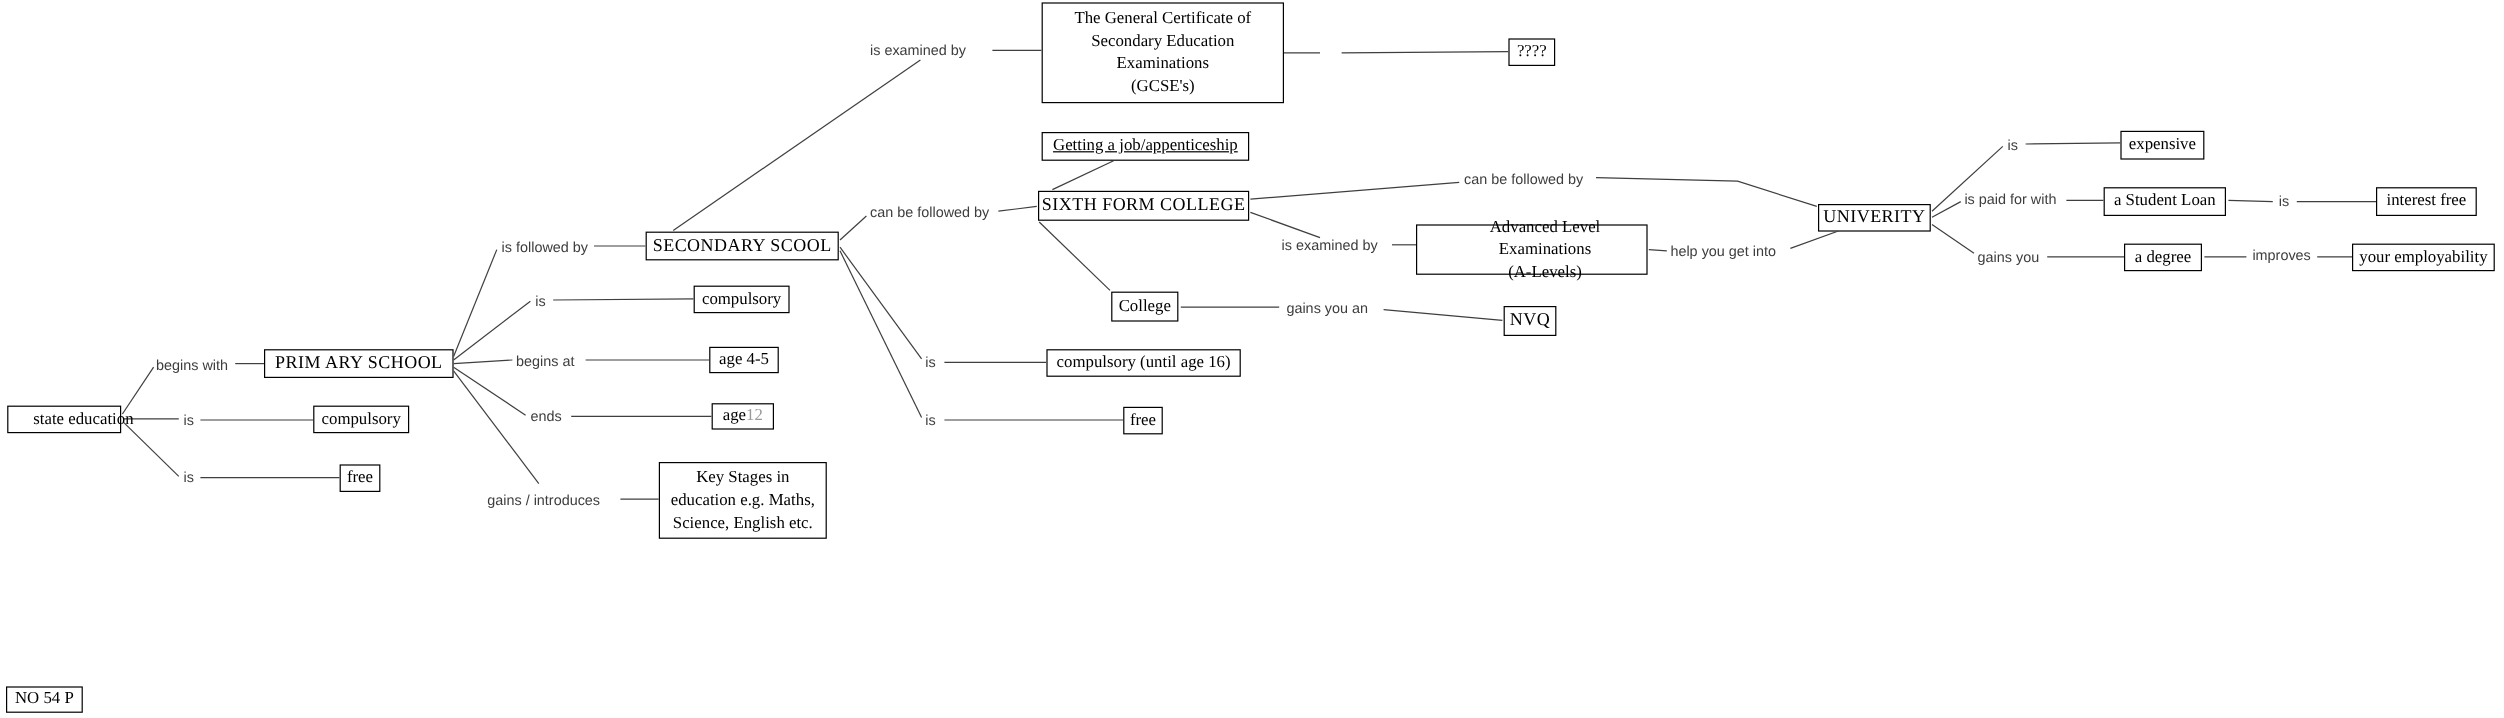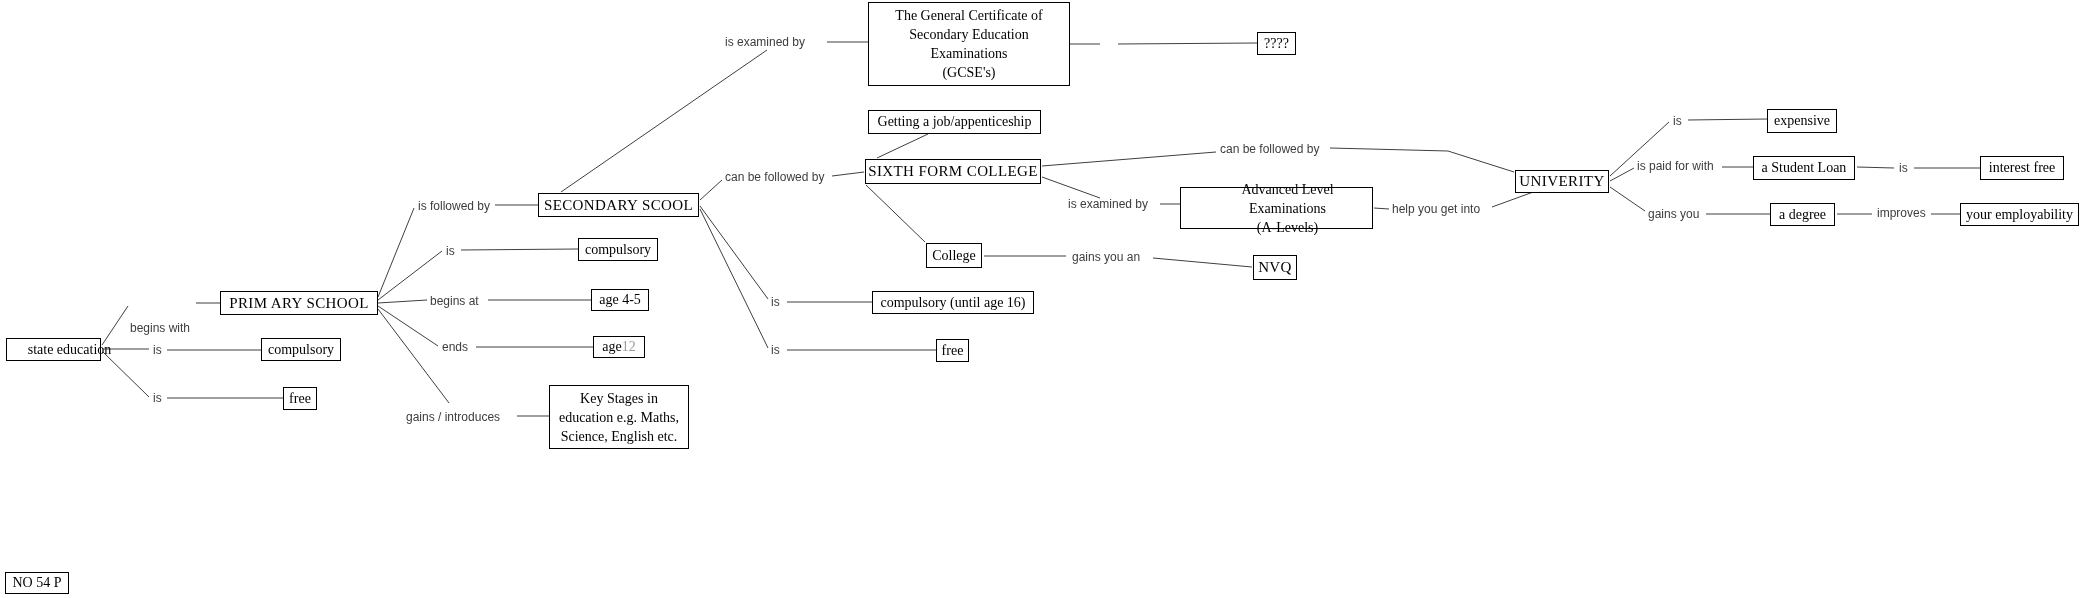--- a/index.html
+++ b/index.html
@@ -122,21 +122,21 @@
 
   <div class="node multi" style="left:868px;top:2px;width:202px;height:84px;">
     <span>The General Certificate of</span>
     <span>Secondary Education</span>
     <span>Examinations</span>
     <span>(GCSE's)</span>
   </div>
 
   <div class="node" style="left:1257px;top:32px;width:39px;height:23px;">????</div>
 
-  <div class="node" style="left:868px;top:110px;width:173px;height:24px;">Getting a job/appenticeship</div>
+  <div class="node" style="left:868px;top:110px;width:173px;height:24px;text-decoration:underline;">Getting a job/appenticeship</div>
 
   <div class="node caps" style="left:865px;top:159px;width:176px;height:25px;">SIXTH FORM COLLEGE</div>
 
   <div class="node" style="left:926px;top:243px;width:56px;height:25px;">College</div>
 
   <div class="node caps" style="left:1253px;top:255px;width:44px;height:25px;">NVQ</div>
 
   <div class="node" style="left:872px;top:291px;width:162px;height:23px;">compulsory (until age 16)</div>
 
   <div class="node" style="left:936px;top:339px;width:33px;height:23px;">free</div>
@@ -153,21 +153,21 @@
   <div class="node" style="left:1753px;top:156px;width:102px;height:24px;">a Student Loan</div>
 
   <div class="node" style="left:1980px;top:156px;width:84px;height:24px;">interest free</div>
 
   <div class="node" style="left:1770px;top:203px;width:65px;height:23px;">a degree</div>
 
   <div class="node" style="left:1960px;top:203px;width:119px;height:23px;">your employability</div>
 
   <div class="node" style="left:5px;top:572px;width:64px;height:22px;">NO 54 P</div>
 
-  <div class="elabel" style="left:130px;top:297px;margin-top:24px;">begins with</div>
+  <div class="elabel" style="left:130px;top:297px;">begins with</div>
   <div class="elabel" style="left:153px;top:343px;">is</div>
   <div class="elabel" style="left:153px;top:391px;">is</div>
   <div class="elabel" style="left:418px;top:199px;">is followed by</div>
   <div class="elabel" style="left:446px;top:244px;">is</div>
   <div class="elabel" style="left:430px;top:294px;">begins at</div>
   <div class="elabel" style="left:442px;top:340px;">ends</div>
   <div class="elabel" style="left:406px;top:410px;">gains / introduces</div>
   <div class="elabel" style="left:725px;top:35px;">is examined by</div>
   <div class="elabel" style="left:725px;top:170px;">can be followed by</div>
   <div class="elabel" style="left:771px;top:295px;">is</div>

